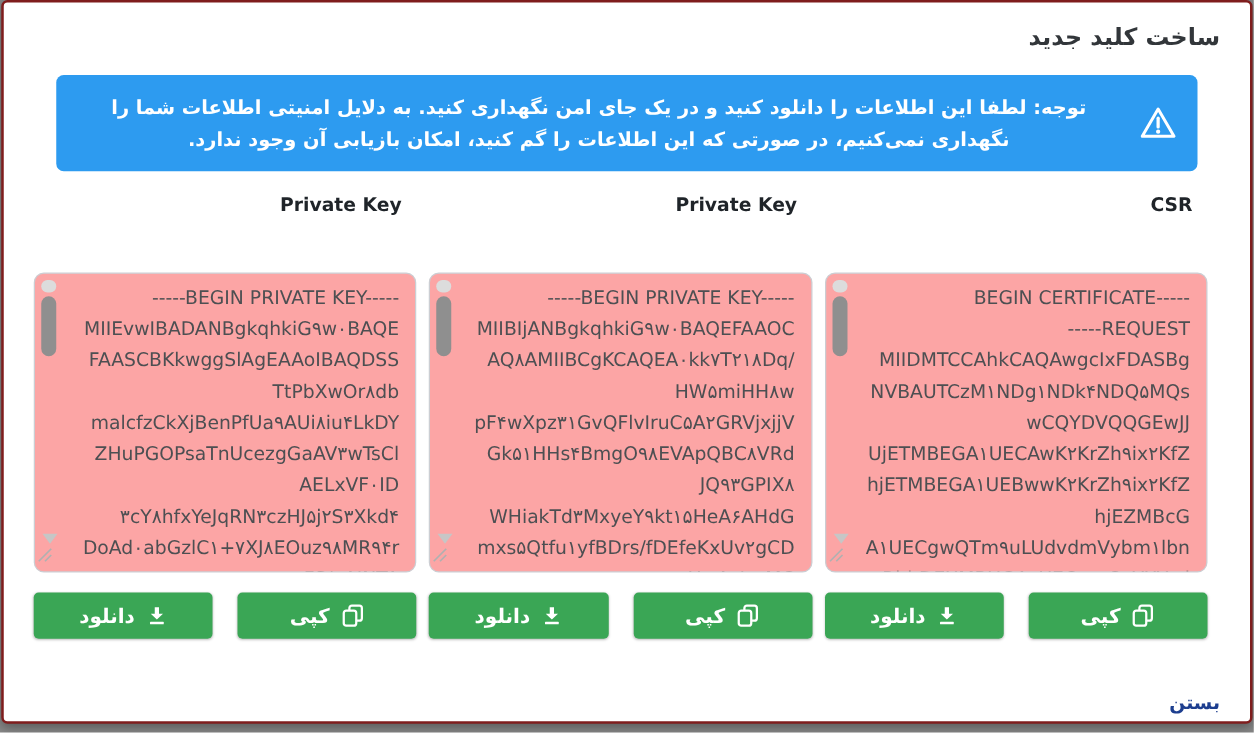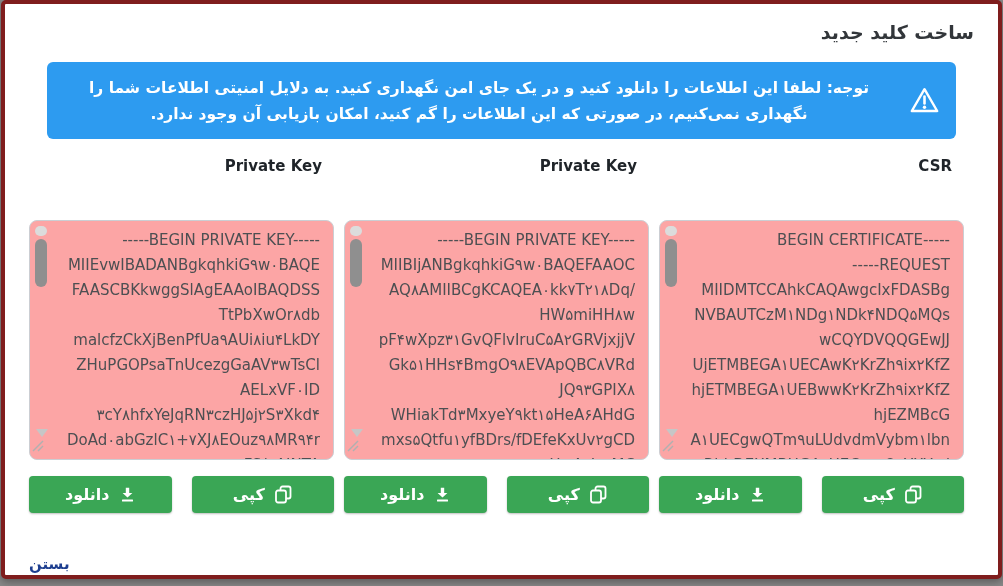--- a/index.html
+++ b/index.html
@@ -1,21 +1,21 @@
 <!DOCTYPE html>
 <html lang="fa" style="--alert_bg: #2D9BF0; --button_green: #3AA655; --link_blue: #1D3E8F;"><head>
 <meta charset="utf-8">
 <style>
   * { margin:0; padding:0; box-sizing:border-box; }
   html,body { width:1003px; height:586px; font-family:"DejaVu Sans", sans-serif; }
   body { background:#898989; position:relative; overflow:hidden; }
 
   .modal {
     position:absolute; top:0; left:1px; right:1px; bottom:7px;
-    background:#ffffff; border:4px solid #7f1d1d; border-radius:5px;
+    background:#ffffff; border:2px solid #7f1d1d; border-radius:5px;
     box-shadow:0 3px 9px rgba(0,0,0,.35); overflow:hidden;
   }
 
   .title {
     direction:rtl; text-align:right;
     margin:17px 24px 0; font-size:19px; font-weight:600; color:#32363a;
   }
 
   .alert {
     margin:19px 42px 0; background:var(--alert_bg,#2D9BF0);
@@ -67,21 +67,21 @@
   .btn-pair { display:flex; gap:20px; }
   .btn {
     flex:1; height:37px; border:none; border-radius:4px; cursor:pointer;
     background:var(--button_green,#3AA655); color:#fff;
     font-family:"DejaVu Sans", sans-serif; font-weight:bold; font-size:16px;
     display:flex; direction:rtl; align-items:center; justify-content:center; gap:9px;
     box-shadow:0 1px 2px rgba(0,0,0,.25);
   }
   .btn .icon { display:flex; align-items:center; }
 
-  .footer { padding:0 24px; margin-top:41px; text-align:left; }
+  .footer { padding:0 24px; margin-top:41px; text-align:right; }
   .close-link {
     display:inline-block; color:var(--link_blue,#1D3E8F);
     font-size:15px; font-weight:600; text-decoration:none; cursor:pointer;
   }
 </style>
 </head>
 <body>
 
 <div class="modal">
 

